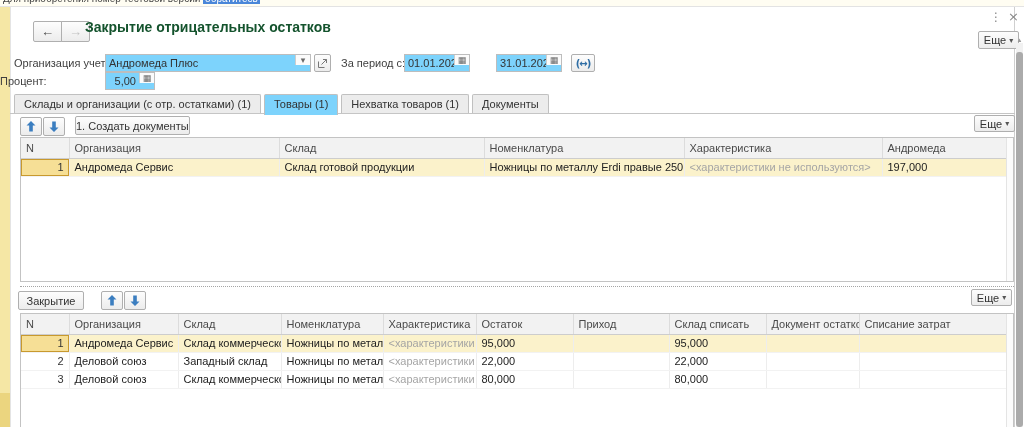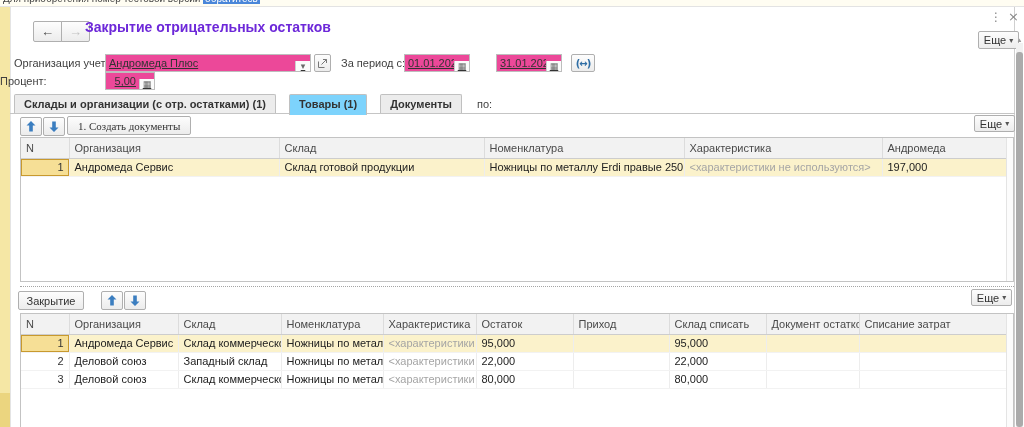--- a/index.html
+++ b/index.html
@@ -21,33 +21,33 @@
          font-size:11px; color:#333; cursor:default; }
   .btn .caret { font-size:8px; color:#555; font-family:"DejaVu Sans",sans-serif; }
 
   .navgrp { position:absolute; left:33px; top:21px; display:flex; }
   .navbtn { width:29px; height:21px; display:flex; align-items:center; justify-content:center;
             background:linear-gradient(#fdfdfd,#ececec); border:1px solid #afafaf; font-size:13px; font-weight:bold; }
   .navbtn.first { border-radius:2px 0 0 2px; }
   .navbtn.last  { border-radius:0 2px 2px 0; margin-left:-1px; color:#c2c2c2; }
   .navbtn.first { color:#4a4a4a; }
 
-  .title { position:absolute; left:85px; top:19px; font-size:14px; font-weight:700; color:#6d28d9; }
+  .title { position:absolute; left:85px; top:19px; font-size:14px; font-weight:700; color:#14532d; }
   .sysico { position:absolute; color:#8a8a8a; font-family:"DejaVu Sans",sans-serif; }
 
   .lbl { position:absolute; font-size:11px; color:#3f3f3f; white-space:nowrap; }
 
-  .field { position:absolute; display:flex; align-items:flex-end; background:#ec4899; border:1px solid #bdbdbd; height:18px; font-size:11px;text-decoration:underline; }
+  .field { position:absolute; display:flex; align-items:flex-start; background:#7dd3fc; border:1px solid #bdbdbd; height:18px; font-size:11px; }
   .field .val { flex:1; padding:1px 3px; white-space:nowrap; overflow:hidden; align-self:center; }
   .field .val.num { text-align:right; }
   .field .ibtn { width:15px; border-left:1px solid #cdcdcd; display:flex; align-items:center; justify-content:center;
                  color:#6a6a6a; font-size:9px; background:#fbfbfb; font-family:"DejaVu Sans",sans-serif; }
 
   
-  .tabs { position:absolute; left:14px; top:94px; display:flex; gap:13px; z-index:2;font-weight:bold; }
+  .tabs { position:absolute; left:14px; top:94px; display:flex; gap:3px; z-index:2; }
   .tab { padding:3px 9px 2px 9px; height:19px; background:#ececec; border:1px solid #c0c0c0; border-bottom:none;
          border-radius:2px 2px 0 0; font-size:11px; color:#333; white-space:nowrap; }
   .tab.active { background:#7dd3fc; height:21px; z-index:3; }
   .tabline { position:absolute; left:10px; top:113px; width:1005px; border-top:1px solid #c5c5c5; z-index:1; }
 
   .arrbtn { width:22px; height:19px; }
   svg { display:block; }
 
   .tblbox { position:absolute; left:20px; width:994px; background:#fff; border:1px solid #c3c3c3; overflow:hidden; }
   .tblbox .vscroll { position:absolute; top:0; right:0; width:7px; height:100%; background:#fcfcfc; border-left:1px solid #e4e4e4; }
@@ -134,38 +134,39 @@
 <div class="lbl" style="left:0; top:75px;">Процент:</div>
 <div class="field" style="left:105px; top:72px; width:50px;">
   <span class="val num">5,00</span>
   <span class="ibtn">▦</span>
 </div>
 
 <div class="tabline"></div>
 <div class="tabs">
   <div class="tab">Склады и организации (с отр. остатками) (1)</div>
   <div class="tab active">Товары (1)</div>
+  <div class="tab">Нехватка товаров (1)</div>
   <div class="tab">Документы</div>
 </div>
 
 <div class="btn arrbtn" style="left:20px; top:117px;">
   <span>
       <svg width="10" height="11" viewBox="0 0 10 11">
         <path d="M5 0 L9.5 4.5 H6.8 V10.5 H3.2 V4.5 H0.5 Z" fill="#3b7ec0"></path>
       </svg>
     </span>
 </div>
 <div class="btn arrbtn" style="left:43px; top:117px;">
   <span>
       <svg width="10" height="11" viewBox="0 0 10 11">
         <path d="M5 11 L0.5 6.5 H3.2 V0.5 H6.8 V6.5 H9.5 Z" fill="#3b7ec0"></path>
       </svg>
     </span>
 </div>
-<div class="btn" style="left:67px; top:116px; height:19px; padding:0 10px; width:auto;font-family:Liberation Serif, serif;">
+<div class="btn" style="left:75px; top:116px; height:19px; padding:0 0; width:auto;">
   <span>1. Создать документы</span>
 </div>
 <div class="btn" style="left:974px; top:115px; width:41px; height:17px;">
   <span>Еще</span>
   <span class="caret">▾</span>
 </div>
 
 <div class="tblbox" style="top:137px; height:145px;">
   <table>
     <colgroup>

